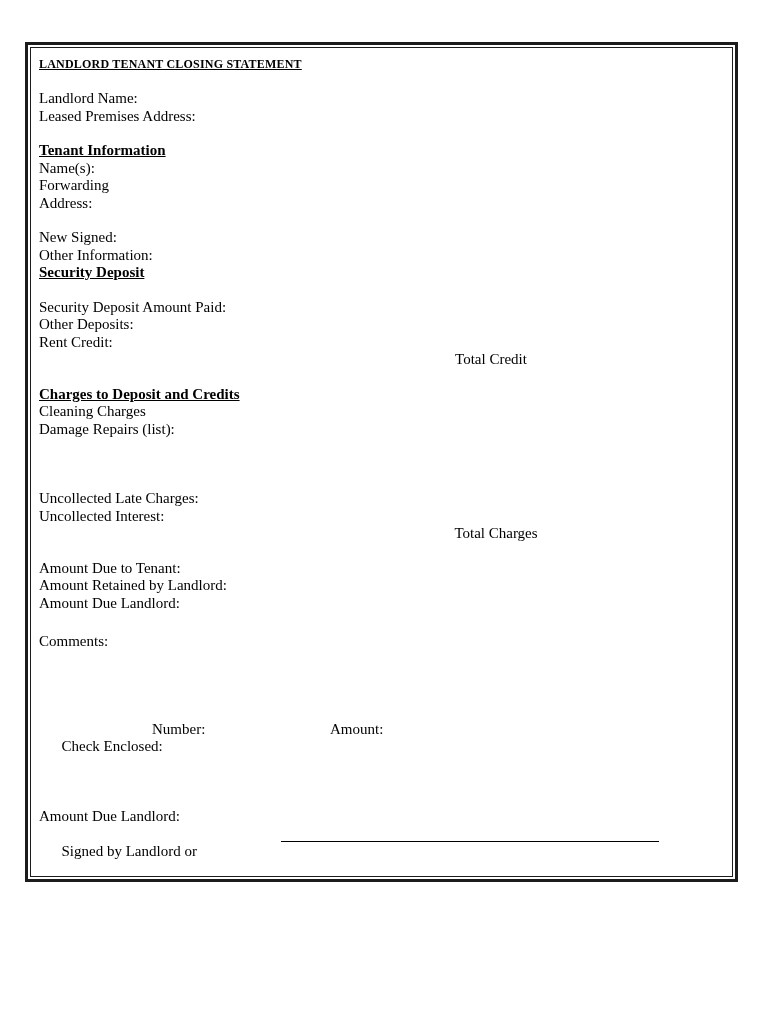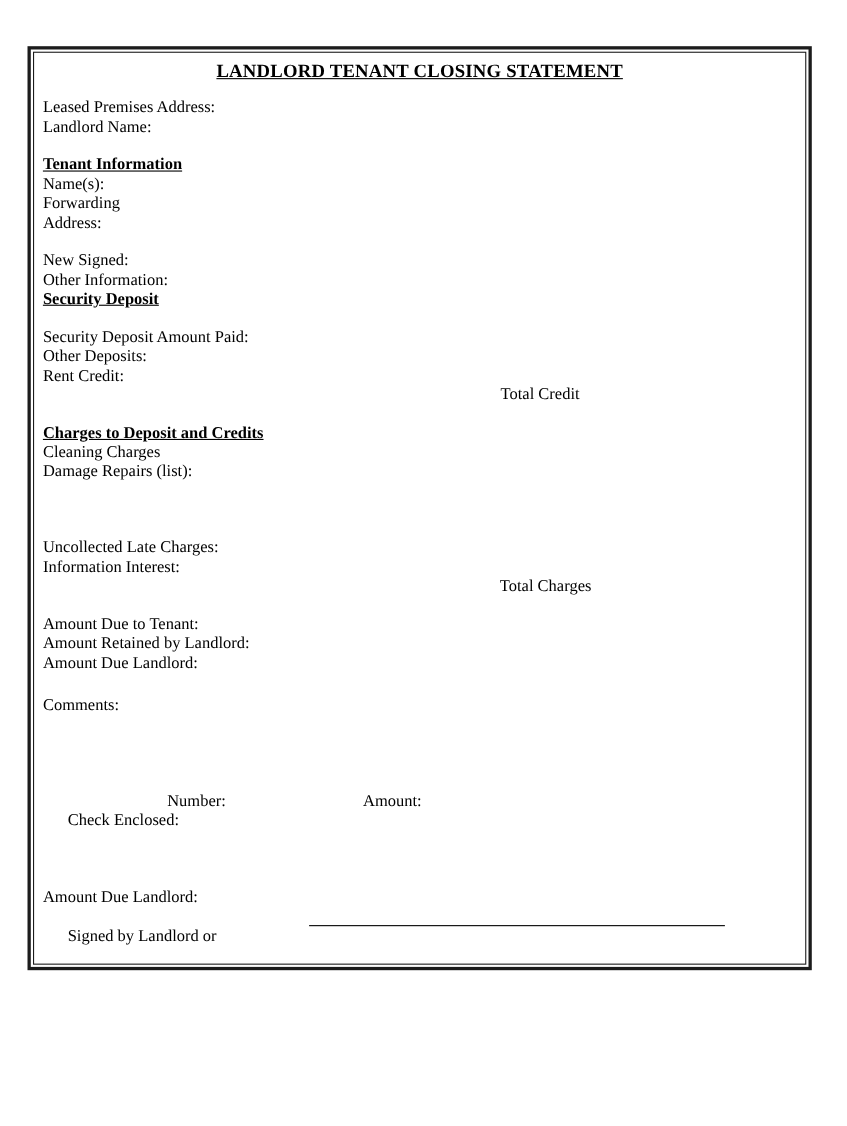--- a/index.html
+++ b/index.html
@@ -26,22 +26,21 @@
   }
   .page-frame-inner {
     border: 1px solid #1c1c1c;
     margin: 2px;
     height: calc(100% - 4px);
     box-sizing: border-box;
     padding: 5px 8px 10px 8px;
     overflow: hidden;
   }
   .doc-title {
-    text-align: center;
-    font-size: 17px;
+    font-size: 12px;
     font-weight: bold;
     text-decoration: underline;
     line-height: 23px;
     letter-spacing: 0.2px;
   }
   .line {
     font-size: 15px;
     line-height: 17.5px;
     white-space: pre;
   }
@@ -73,22 +72,22 @@
 </head>
 <body>
 
 <div class="page-frame">
   <div class="page-frame-inner">
 
     <div class="doc-title">LANDLORD TENANT CLOSING STATEMENT</div>
 
     <div class="spacer-14"></div>
 
+    <div class="line">Landlord Name:</div>
     <div class="line">Leased Premises Address:</div>
-    <div class="line">Landlord Name:</div>
 
     <div class="spacer-17"></div>
 
     <div class="line heading">Tenant Information</div>
     <div class="line">Name(s):</div>
     <div class="line">Forwarding</div>
     <div class="line">Address:</div>
 
     <div class="spacer-17"></div>
 
@@ -106,21 +105,21 @@
 
     <div class="spacer-17"></div>
 
     <div class="line heading">Charges to Deposit and Credits</div>
     <div class="line">Cleaning Charges</div>
     <div class="line">Damage Repairs (list):</div>
 
     <div class="spacer-52"></div>
 
     <div class="line">Uncollected Late Charges:</div>
-    <div class="line">Information Interest:</div>
+    <div class="line">Uncollected Interest:</div>
     <div class="line bold indent-charges">Total Charges</div>
 
     <div class="spacer-17"></div>
 
     <div class="line">Amount Due to Tenant:</div>
     <div class="line">Amount Retained by Landlord:</div>
     <div class="line">Amount Due Landlord:</div>
     <div class="line comments-line">Comments:</div>
 
     <div class="spacer-70"></div>

